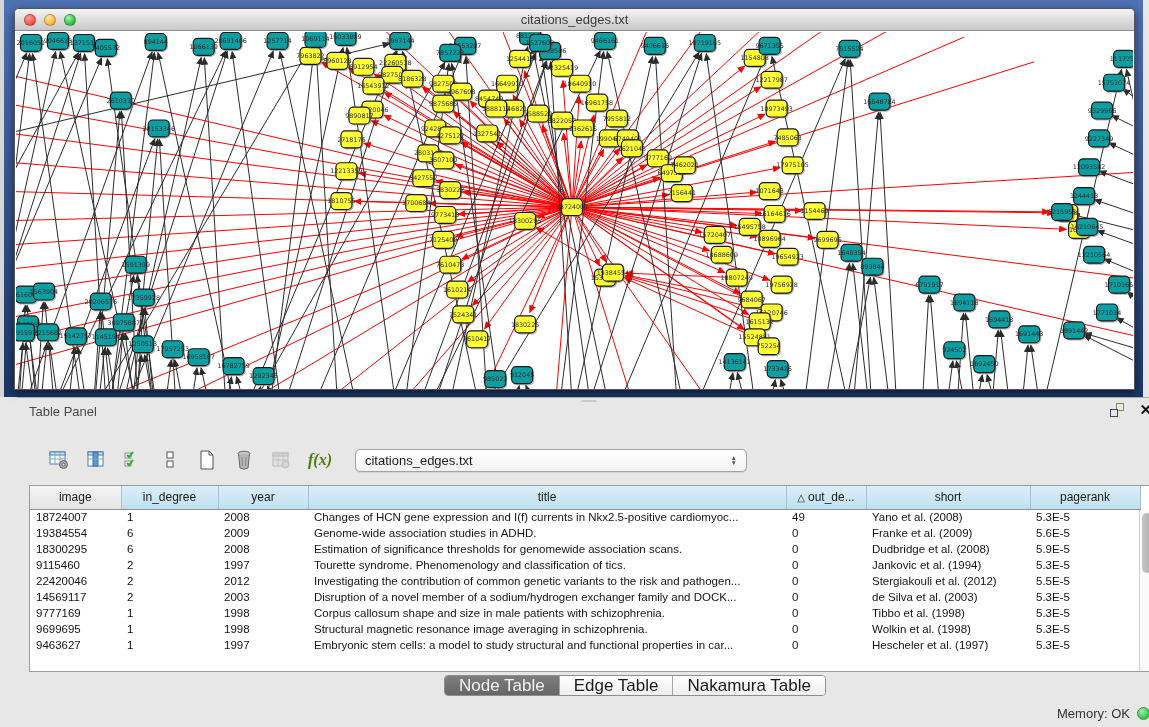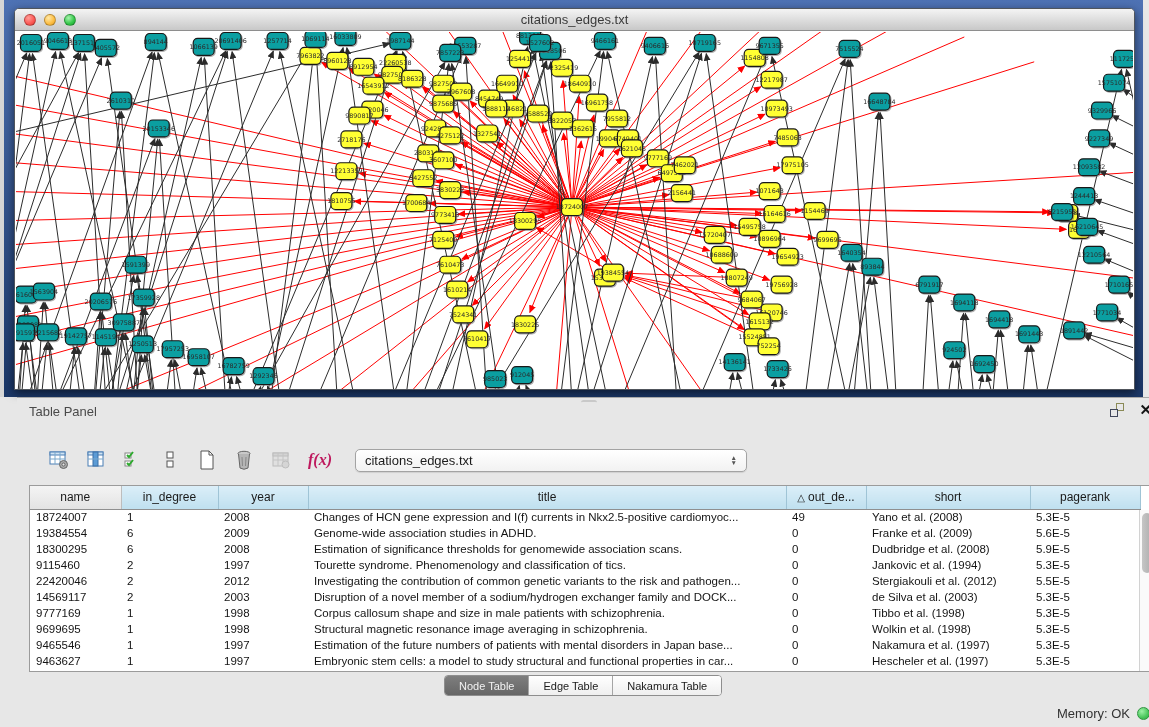--- a/index.html
+++ b/index.html
@@ -41,21 +41,21 @@
   .panel-actions { position:absolute; right:14px; top:5px; display:flex; gap:15px; align-items:center; }
   .float-icon { width:14px; height:14px; position:relative; }
   .float-icon .sq1 { position:absolute; right:0; top:0; width:8px; height:8px; border:1.5px solid #8a8a56; }
   .float-icon .sq2 { position:absolute; left:0; bottom:0; width:8px; height:8px;
                      border:1.5px solid #40465a; background:#e7e7e7; }
   .close-x { font-size:15px; font-weight:bold; color:#141414; line-height:14px; }
 
   .toolbar { position:absolute; top:48px; left:30px; height:28px; display:flex; align-items:center; gap:13px; }
   .tbtn { width:24px; height:26px; display:flex; align-items:center; justify-content:center; }
   .fx { font-family:"Liberation Serif", serif; font-style:italic; font-weight:bold;
-        font-size:16px; color:#be185d; padding:0 2px; }
+        font-size:16px; color:#4d7c0f; padding:0 2px; }
   .combo { margin-left:8px; width:392px; height:23px; border:1px solid #a3a3a3; border-radius:5px;
            background:linear-gradient(#ffffff,#f2f2f2); display:flex; align-items:center;
            justify-content:space-between; padding:0 9px; font-size:13px; color:#1c1c1c;
            box-shadow:0 1px 1px rgba(0,0,0,.1); }
   .combo-arrows { display:flex; flex-direction:column; align-items:center; line-height:5px;
                   font-size:6.5px; color:#555; }
 
   .table-box { position:absolute; top:87px; left:12px; width:1125px; height:187px;
                background:#fff; border:1px solid #9b9b9b; overflow:hidden; }
   table.grid { border-collapse:collapse; table-layout:fixed; width:1110px; }
@@ -67,21 +67,21 @@
   table.grid td { height:16px; font-size:11.5px; padding:0 2px 0 6px; white-space:nowrap;
                   overflow:hidden; color:#141414; }
   .sort-glyph { font-size:10px; margin-right:3px; color:#222; }
   .vscroll { position:absolute; right:0; top:24px; width:14px; bottom:0;
              background:#fafafa; border-left:1px solid #d2d2d2; }
   .vthumb { position:absolute; left:2px; top:3px; width:10px; height:60px;
             background:linear-gradient(90deg,#c6c6c6,#adadad); border-radius:5px; }
 
   .tabs { position:absolute; top:277px; left:427px; height:21px; display:flex;
           border:1px solid #8e8e8e; border-radius:4px; overflow:hidden; background:#fff; }
-  .tab { padding:0 14px; line-height:20px; font-size:11px; color:#1a1a1a;
+  .tab { padding:0 14px; line-height:20px; font-size:17px; color:#1a1a1a;
          border-right:1px solid #a5a5a5; background:linear-gradient(#ffffff,#efefef); }
   .tab:last-child { border-right:none; }
   .tab.sel { background:linear-gradient(#7e7e7e,#666666); color:#f2f2f2; }
 
   .mem { position:absolute; right:16px; bottom:6px; display:flex; align-items:center;
          gap:7px; font-size:13px; color:#333; }
   .mem-dot { width:13px; height:13px; border-radius:50%; border:1px solid #2f9440;
              background:radial-gradient(circle at 35% 30%, #9df2a6, #49c65b 60%, #2fa843); }
 </style>
 </head>
@@ -1012,21 +1012,21 @@
             <col style="width: 91px;">
             <col style="width: 97px;">
             <col style="width: 90px;">
             <col style="width: 478px;">
             <col style="width: 80px;">
             <col style="width: 164px;">
             <col style="width: 110px;">
           </colgroup>
         <thead>
             <tr id="thead-row">
-              <th class="rowhdr">name</th>
+              <th class="rowhdr">image</th>
               <th>in_degree</th>
               <th>year</th>
               <th>title</th>
               <th><span class="sort-glyph">△</span>out_de...</th>
               <th>short</th>
               <th>pagerank</th>
             </tr>
           </thead>
         <tbody id="tbody">
             <tr>
@@ -1095,29 +1095,20 @@
             <tr>
               <td>9699695</td>
               <td>1</td>
               <td>1998</td>
               <td>Structural magnetic resonance image averaging in schizophrenia.</td>
               <td>0</td>
               <td>Wolkin et al. (1998)</td>
               <td>5.3E-5</td>
             </tr>
             <tr>
-              <td>9465546</td>
-              <td>1</td>
-              <td>1997</td>
-              <td>Estimation of the future numbers of patients with mental disorders in Japan base...</td>
-              <td>0</td>
-              <td>Nakamura et al. (1997)</td>
-              <td>5.3E-5</td>
-            </tr>
-            <tr>
               <td>9463627</td>
               <td>1</td>
               <td>1997</td>
               <td>Embryonic stem cells: a model to study structural and functional properties in car...</td>
               <td>0</td>
               <td>Hescheler et al. (1997)</td>
               <td>5.3E-5</td>
             </tr>
           </tbody>
       </table>

